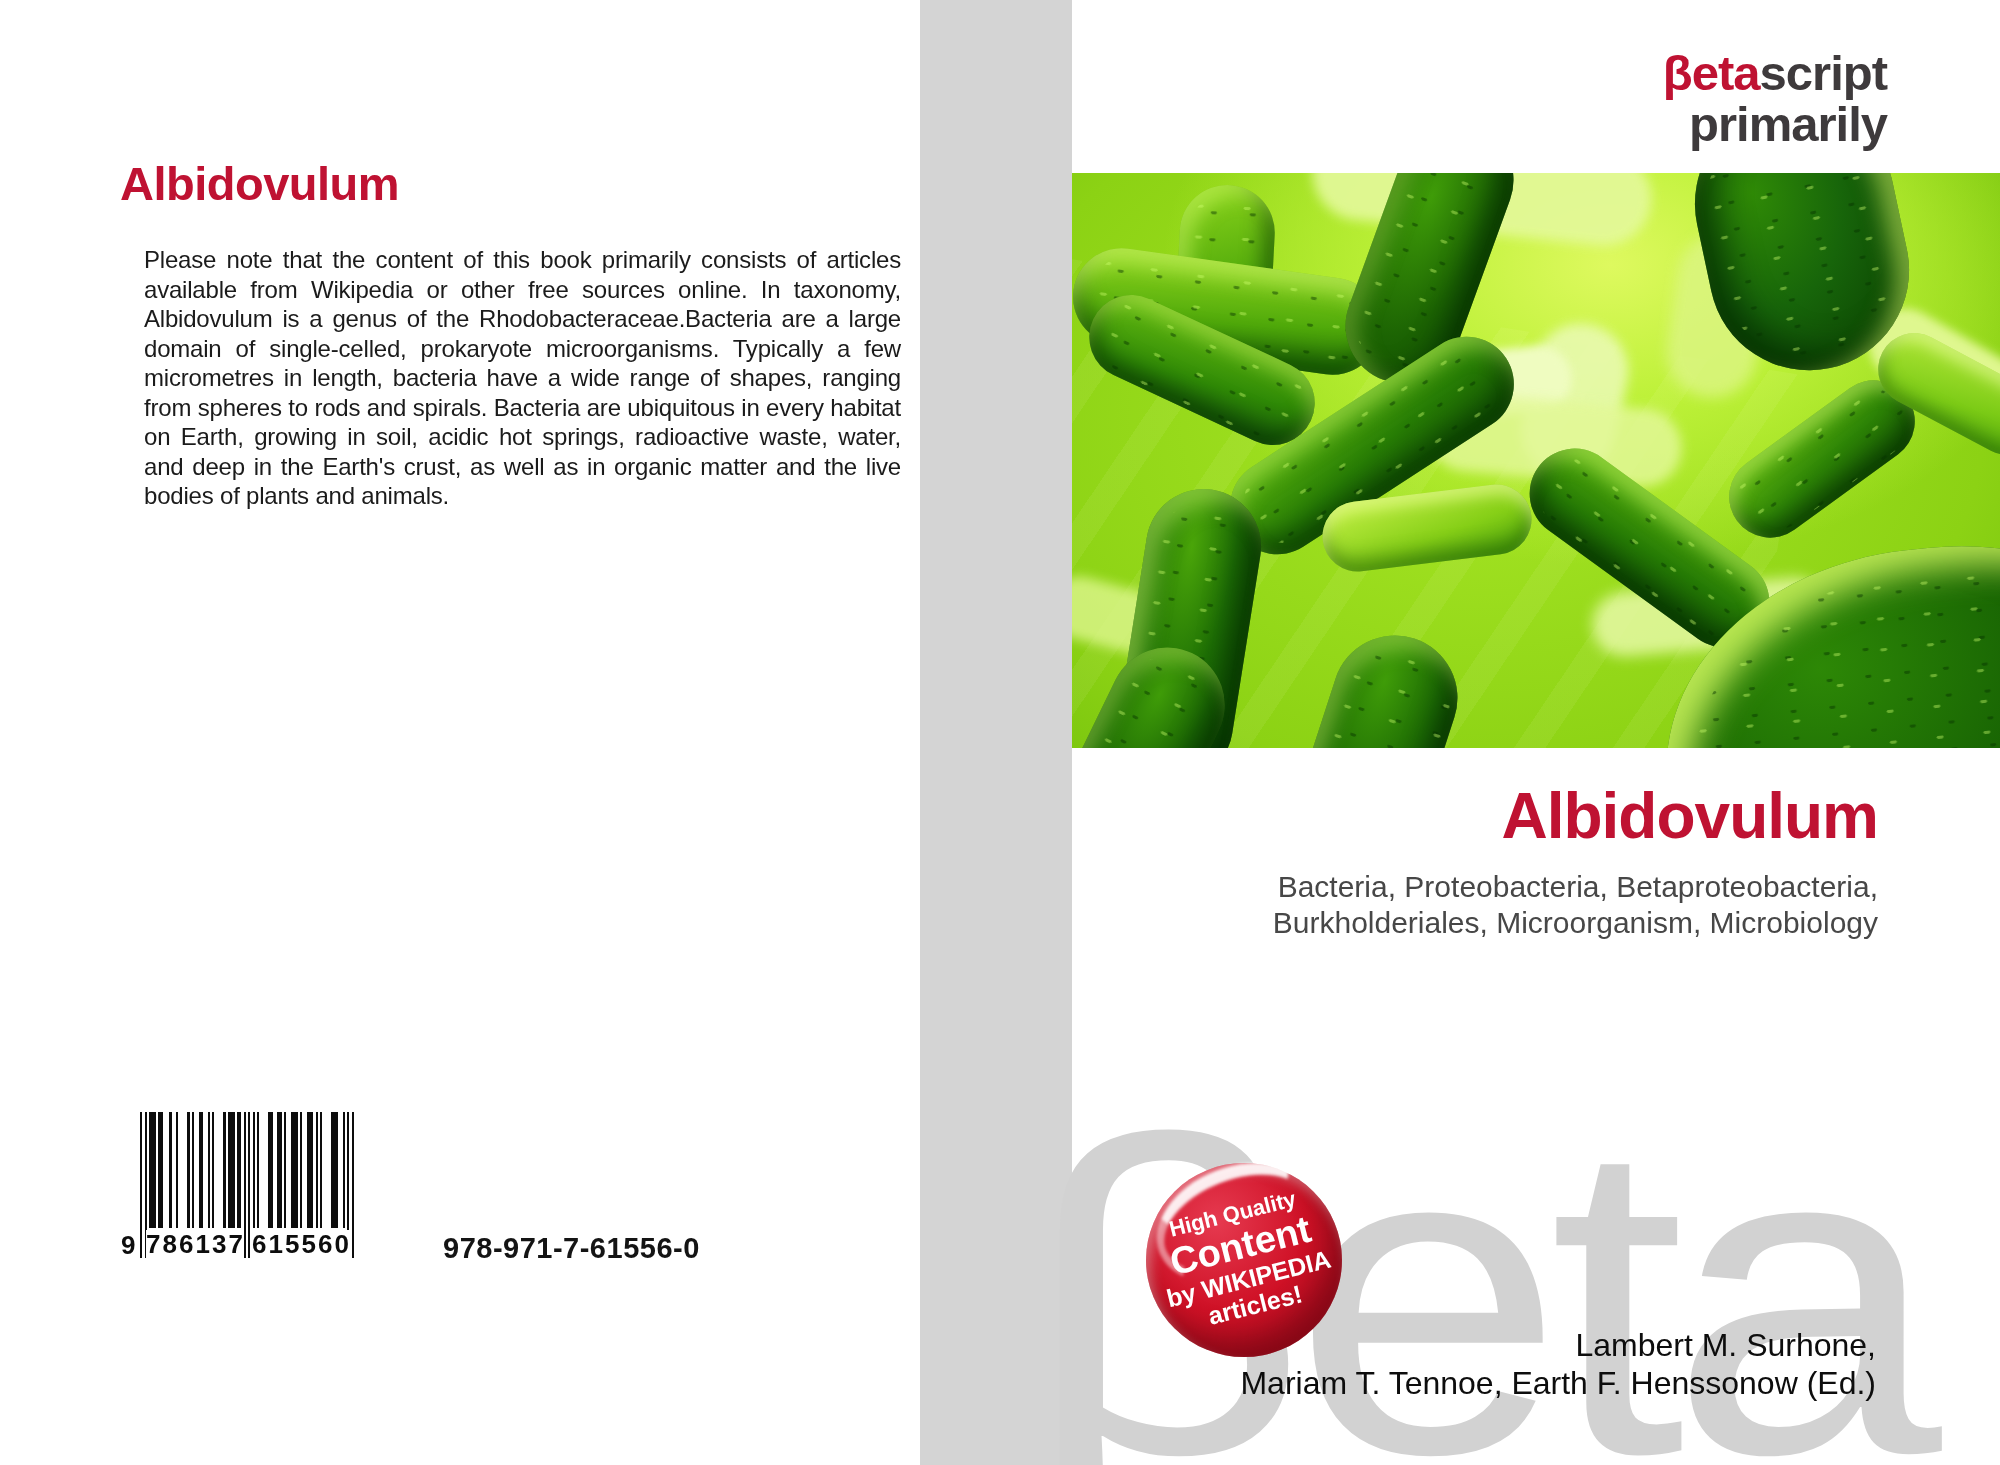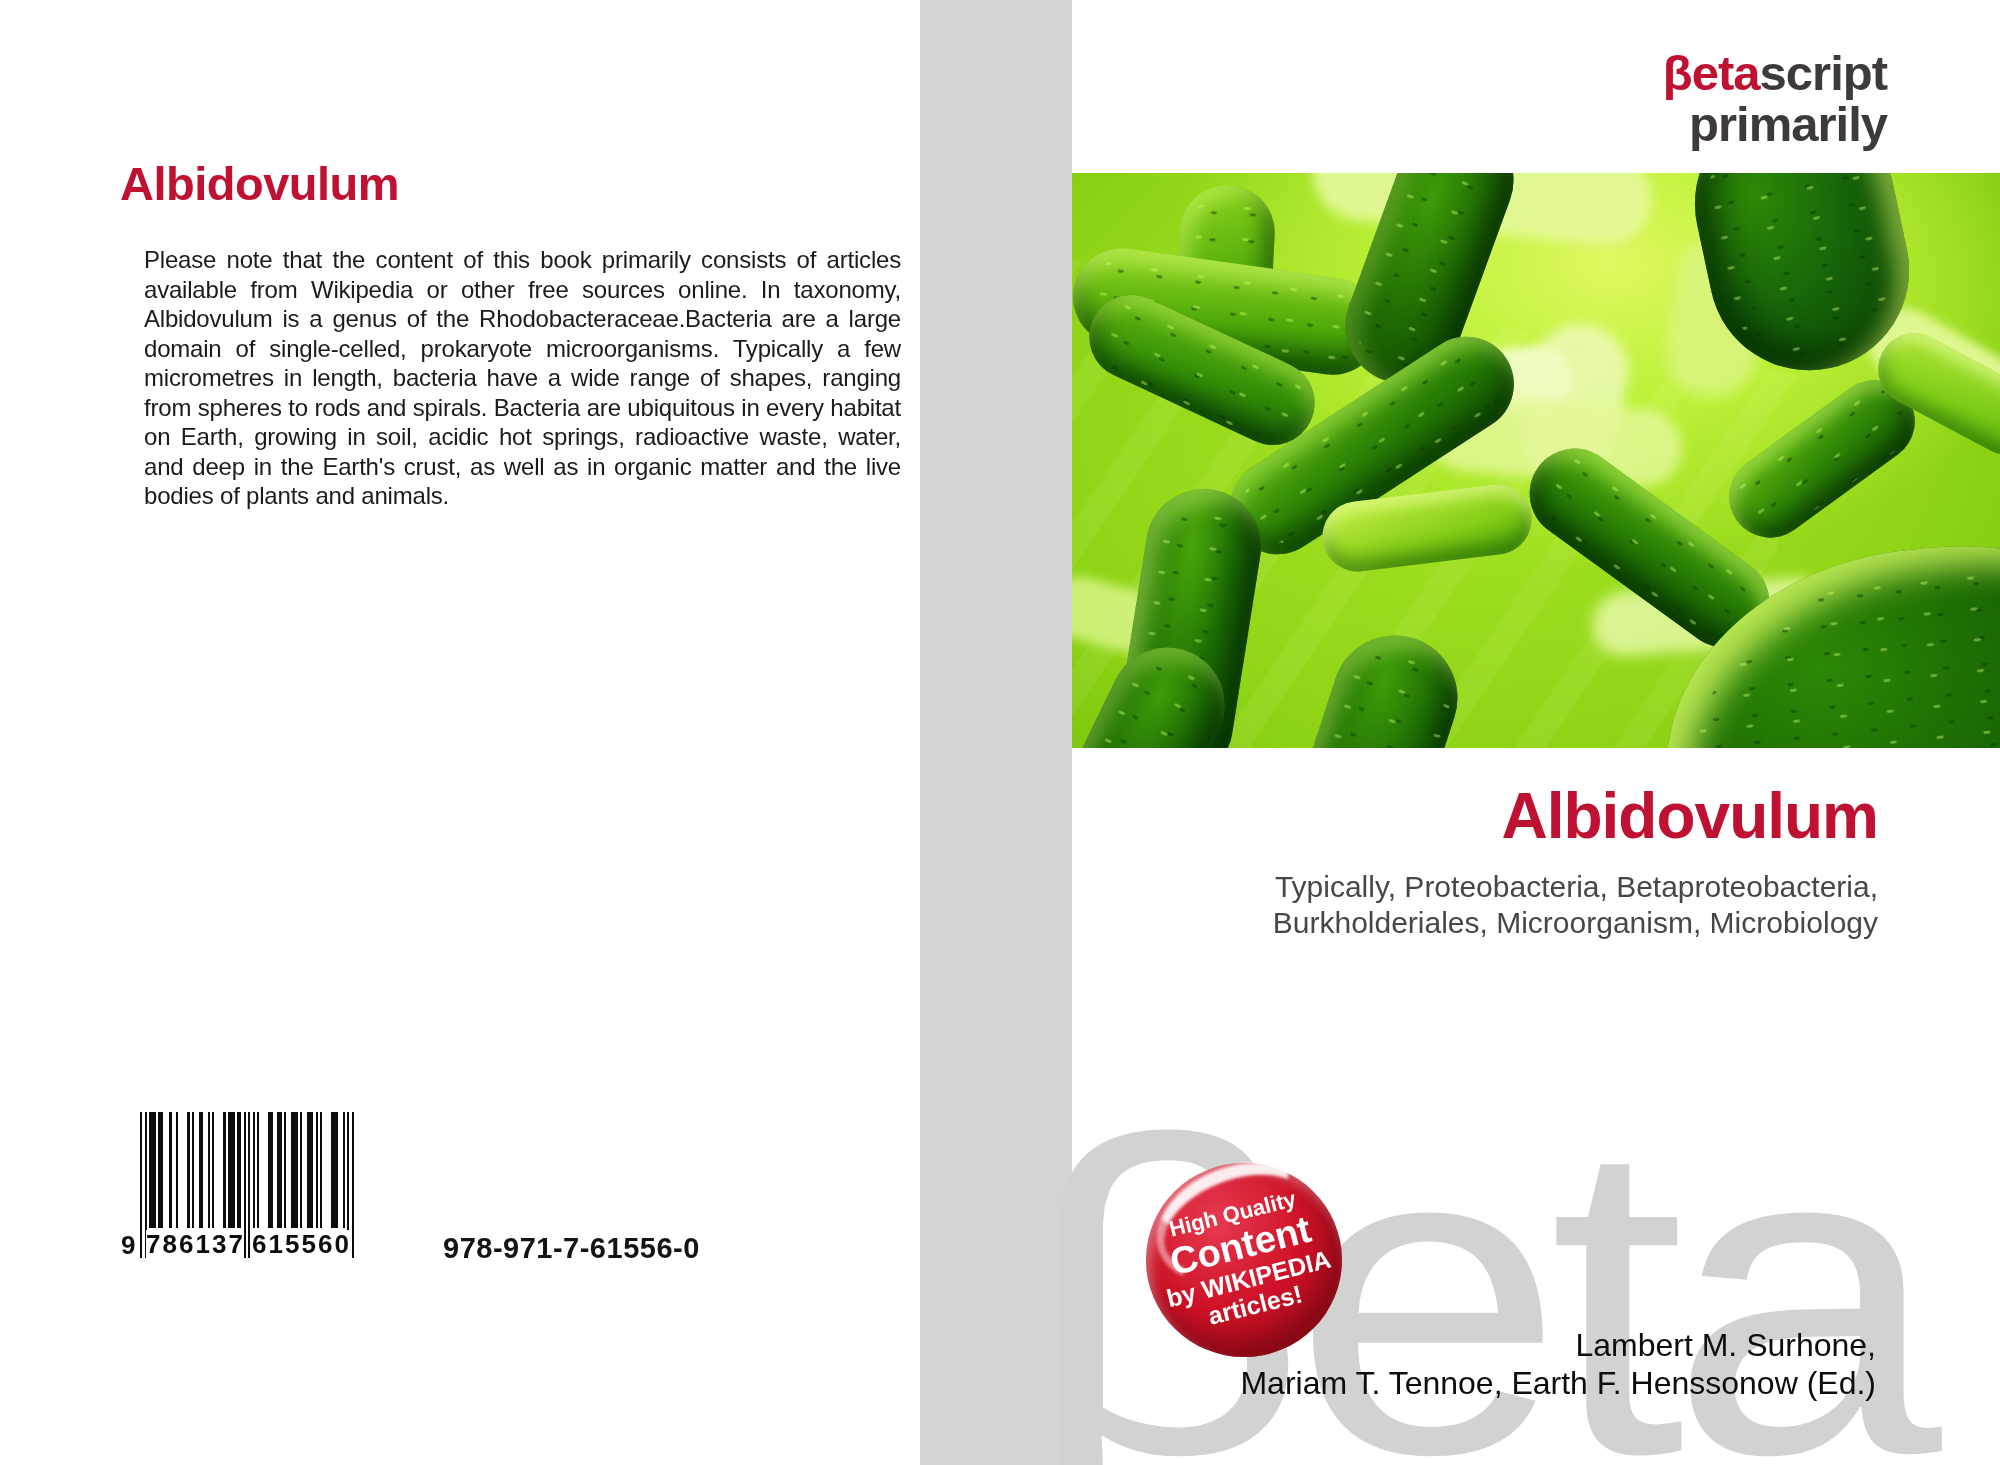--- a/index.html
+++ b/index.html
@@ -237,21 +237,21 @@
       <div class="cap tex" style="left:440px;top:330px;width:275px;height:90px;transform:rotate(36deg);background:linear-gradient(175deg,#57b10c 0%,#257a05 55%,#0f4c02 100%);box-shadow:inset 0 14px 18px rgba(200,250,100,.5), inset 0 -16px 24px rgba(0,38,0,.6)"></div>
       <div class="cap tex" style="left:645px;top:245px;width:210px;height:82px;transform:rotate(-36deg);background:linear-gradient(170deg,#66bd10 0%,#2d8406 55%,#135202 100%);box-shadow:inset 0 12px 16px rgba(205,250,105,.5), inset 0 -14px 22px rgba(0,38,0,.6)"></div>
       <div class="cap tex" style="left:245px;top:460px;width:125px;height:225px;transform:rotate(18deg);background:radial-gradient(ellipse at 38% 22%,#3f9c08 0%,#1c6a04 50%,#0b4302 95%);box-shadow:inset 12px 12px 18px rgba(195,245,95,.45), inset -14px -18px 26px rgba(0,35,0,.65)"></div>
       <div class="cap" style="left:800px;top:185px;width:178px;height:72px;transform:rotate(28deg);background:linear-gradient(165deg,#b7ea3c 0%,#7ccb16 60%,#4aa109 100%);box-shadow:inset 0 10px 14px rgba(235,255,160,.55), inset 0 -10px 16px rgba(15,75,0,.4)"></div>
       <div class="cap tex" style="left:595px;top:375px;width:545px;height:435px;border-radius:48%;transform:rotate(-6deg);background:radial-gradient(ellipse at 30% 25%,#2d8806 0%,#155f03 45%,#0a4001 85%);box-shadow:inset 26px 28px 34px -6px rgba(210,250,95,.85), inset -40px -50px 70px rgba(0,28,0,.65)"></div>
     </div>
 
     <h2 class="front-title">Albidovulum</h2>
 
     <div class="subtitle">
-      <div>Typically, Proteobacteria, Betaproteobacteria,</div>
+      <div>Bacteria, Proteobacteria, Betaproteobacteria,</div>
       <div>Burkholderiales, Microorganism, Microbiology</div>
     </div>
 
     <div class="badge">
       <div class="badge-rot">
         <div class="b1">High Quality</div>
         <div class="b2">Content</div>
         <div class="b3">by WIKIPEDIA</div>
         <div class="b4">articles!</div>
       </div>

